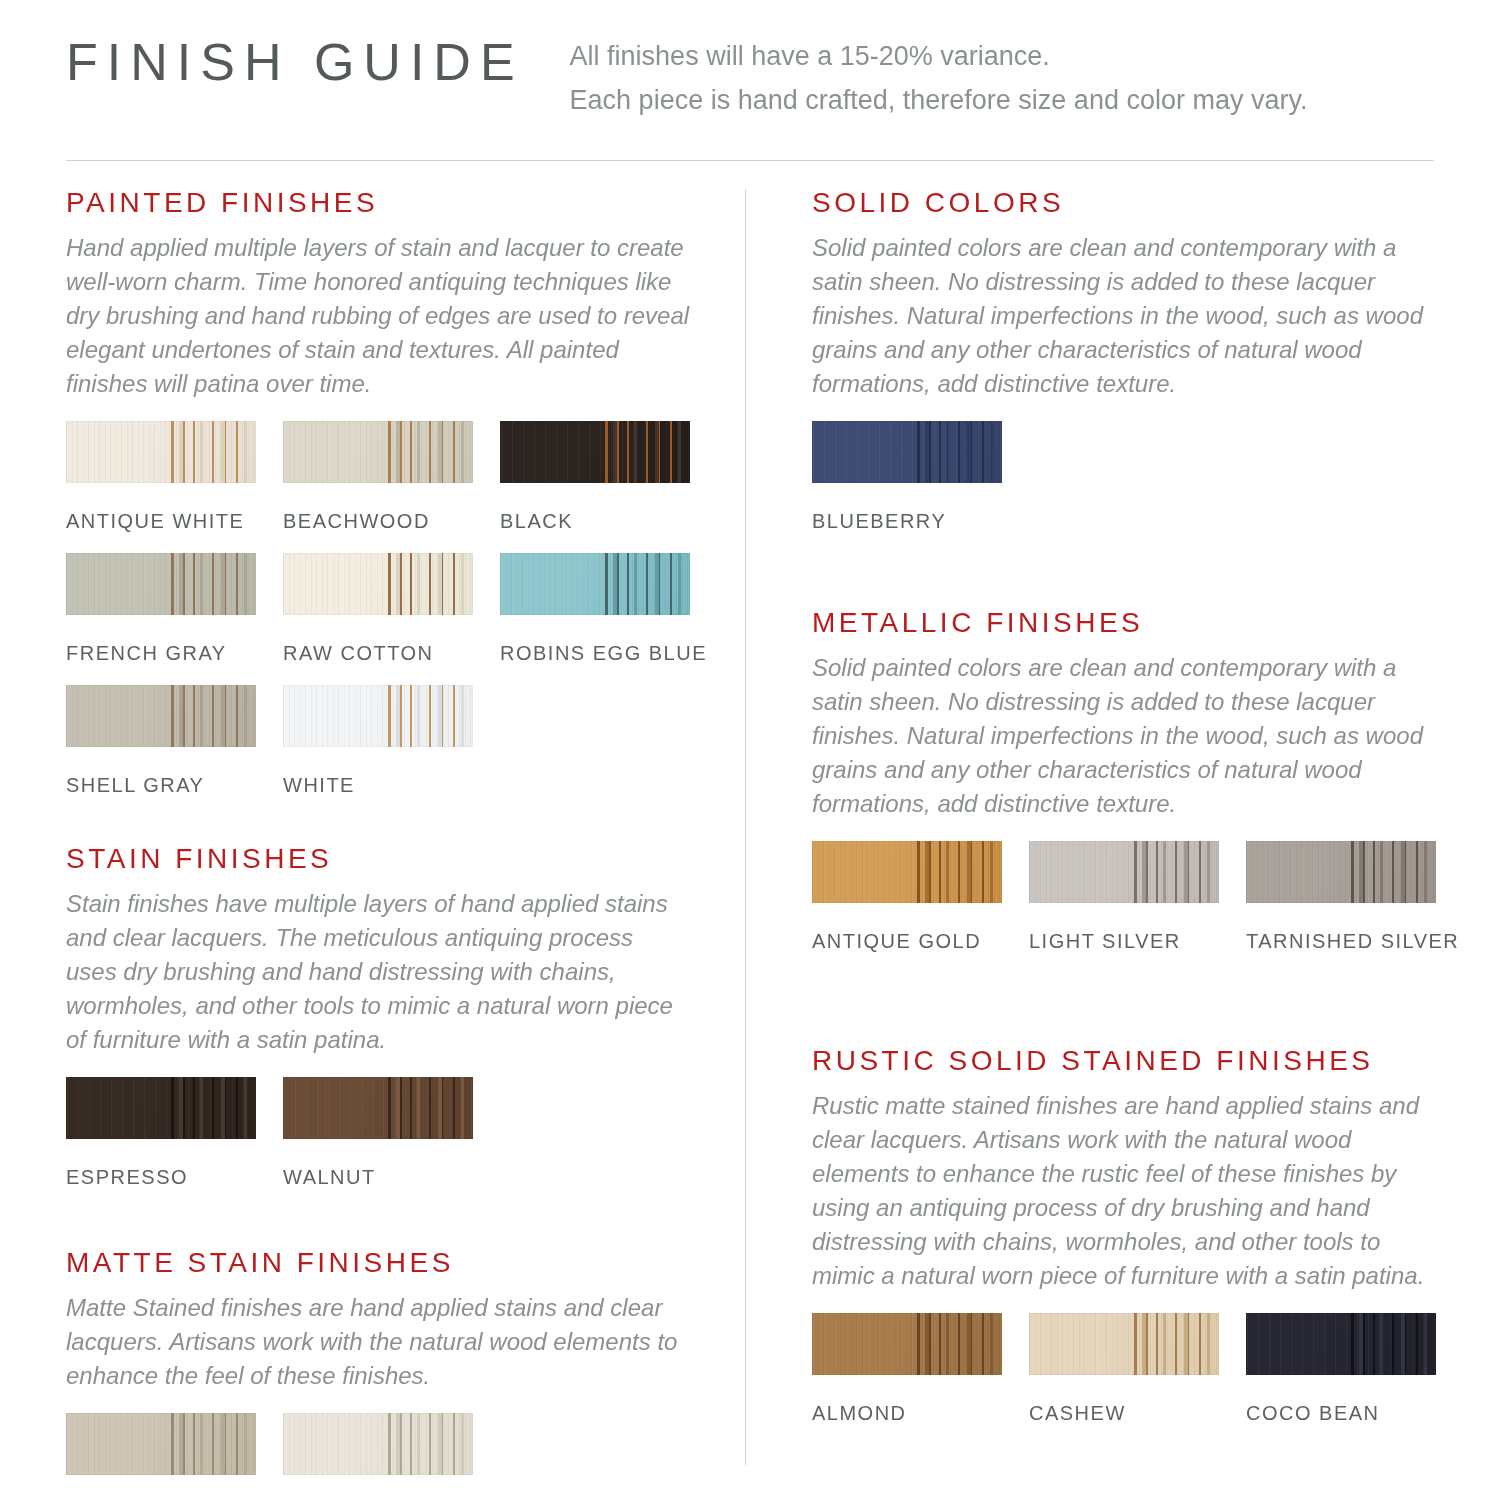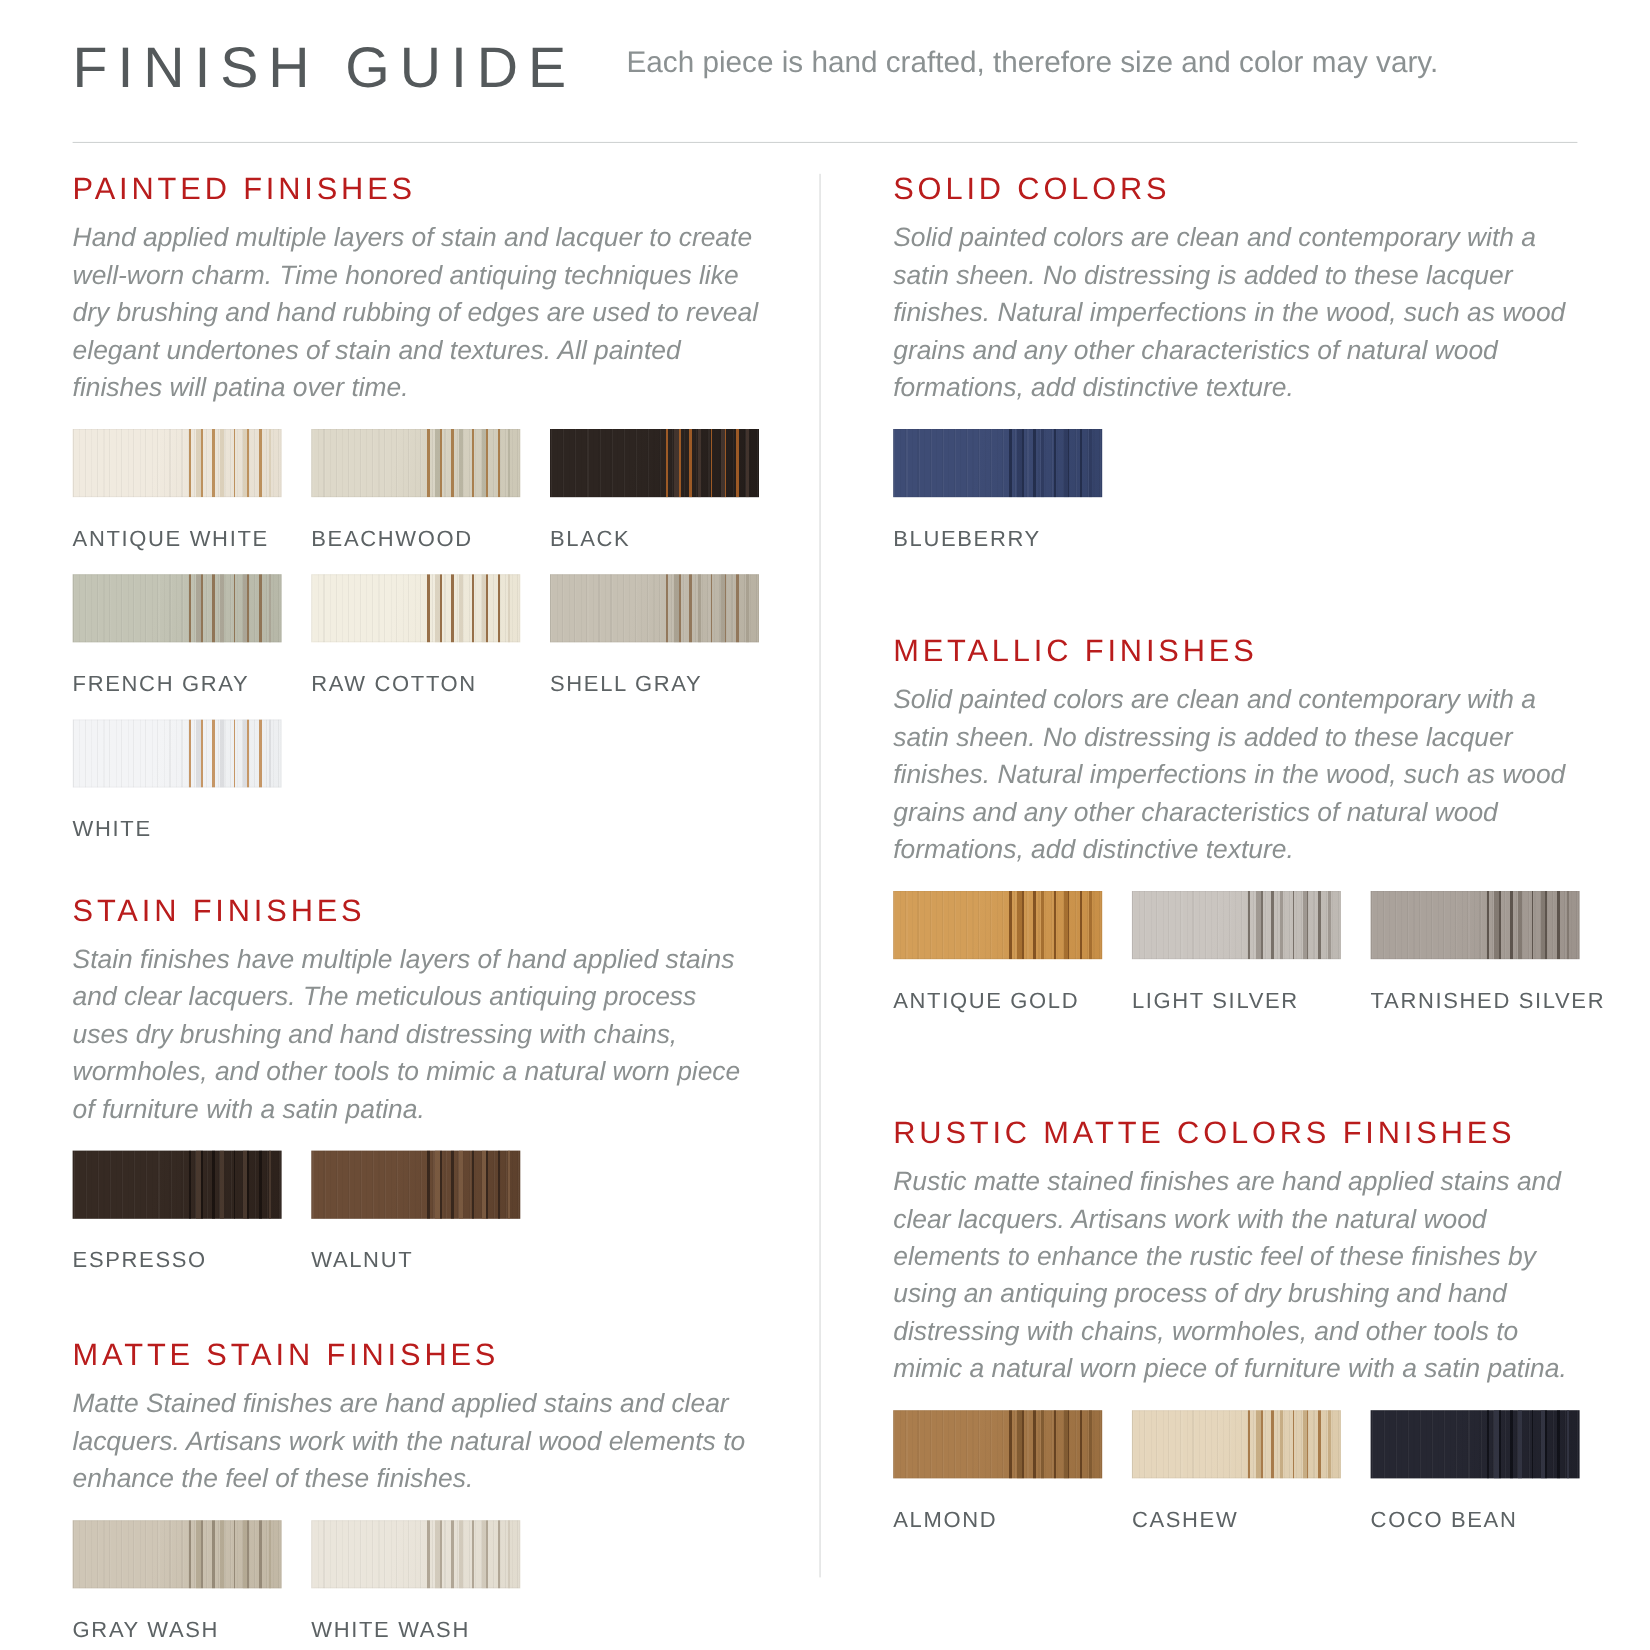--- a/index.html
+++ b/index.html
@@ -81,20 +81,21 @@
   }
 </style>
 </head>
 <body>
 
 <div class="page">
 
   <header class="masthead">
     <h1 class="doc-title">FINISH GUIDE</h1>
     <div class="doc-subtitle">
+      <div>All finishes will have a 15-20% variance.</div>
       <div>Each piece is hand crafted, therefore size and color may vary.</div>
     </div>
   </header>
 
   <hr class="rule">
 
   <div class="columns">
 
     <div class="col-left">
 
@@ -116,20 +117,24 @@
           </figure>
           <figure class="cell">
             <div class="swatch" style="--b1: #c3c4b5; --b2: #b6b7a7; --s1: #8a6b4a; --s2: #a8a293;"></div>
             <figcaption class="swatch-label">FRENCH GRAY</figcaption>
           </figure>
           <figure class="cell">
             <div class="swatch" style="--b1: #f2eee1; --b2: #eae4d3; --s1: #8b5f35; --s2: #d8cfbc;"></div>
             <figcaption class="swatch-label">RAW COTTON</figcaption>
           </figure>
           <figure class="cell">
+            <div class="swatch" style="--b1: #8fc7ce; --b2: #77b8c1; --s1: #3e5a60; --s2: #5e99a2;"></div>
+            <figcaption class="swatch-label">ROBINS EGG BLUE</figcaption>
+          </figure>
+          <figure class="cell">
             <div class="swatch" style="--b1: #c6c0b3; --b2: #b7b0a1; --s1: #8c6f51; --s2: #a69e8e;"></div>
             <figcaption class="swatch-label">SHELL GRAY</figcaption>
           </figure>
           <figure class="cell">
             <div class="swatch" style="--b1: #f3f4f6; --b2: #eceef0; --s1: #c08a52; --s2: #d9dadd;"></div>
             <figcaption class="swatch-label">WHITE</figcaption>
           </figure>
         </div>
       </section>
 
@@ -193,21 +198,21 @@
             <figcaption class="swatch-label">LIGHT SILVER</figcaption>
           </figure>
           <figure class="cell">
             <div class="swatch" style="--b1: #aaa29b; --b2: #9b928b; --s1: #544b44; --s2: #7e756d;"></div>
             <figcaption class="swatch-label">TARNISHED SILVER</figcaption>
           </figure>
         </div>
       </section>
 
       <section class="mt-rustic">
-        <h2 class="section-heading">RUSTIC MATTE COLORS FINISHES</h2>
+        <h2 class="section-heading">RUSTIC SOLID STAINED FINISHES</h2>
         <p class="section-desc">Rustic matte stained finishes are hand applied stains and clear lacquers. Artisans work with the natural wood elements to enhance the rustic feel of these finishes by using an antiquing process of dry brushing and hand distressing with chains, wormholes, and other tools to mimic a natural worn piece of furniture with a satin patina.</p>
         <div class="swatch-grid">
           <figure class="cell">
             <div class="swatch" style="--b1: #aa7d4d; --b2: #996e40; --s1: #5e3c1d; --s2: #7d5830;"></div>
             <figcaption class="swatch-label">ALMOND</figcaption>
           </figure>
           <figure class="cell">
             <div class="swatch" style="--b1: #e5d6bc; --b2: #dccaaa; --s1: #a0703d; --s2: #c3a87e;"></div>
             <figcaption class="swatch-label">CASHEW</figcaption>
           </figure>

